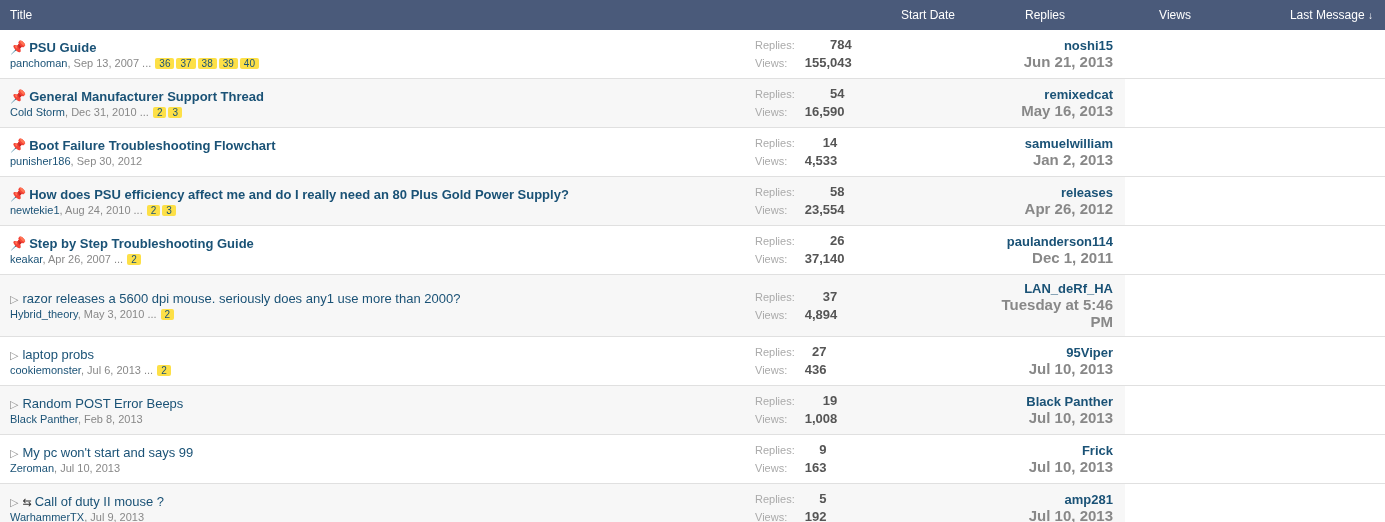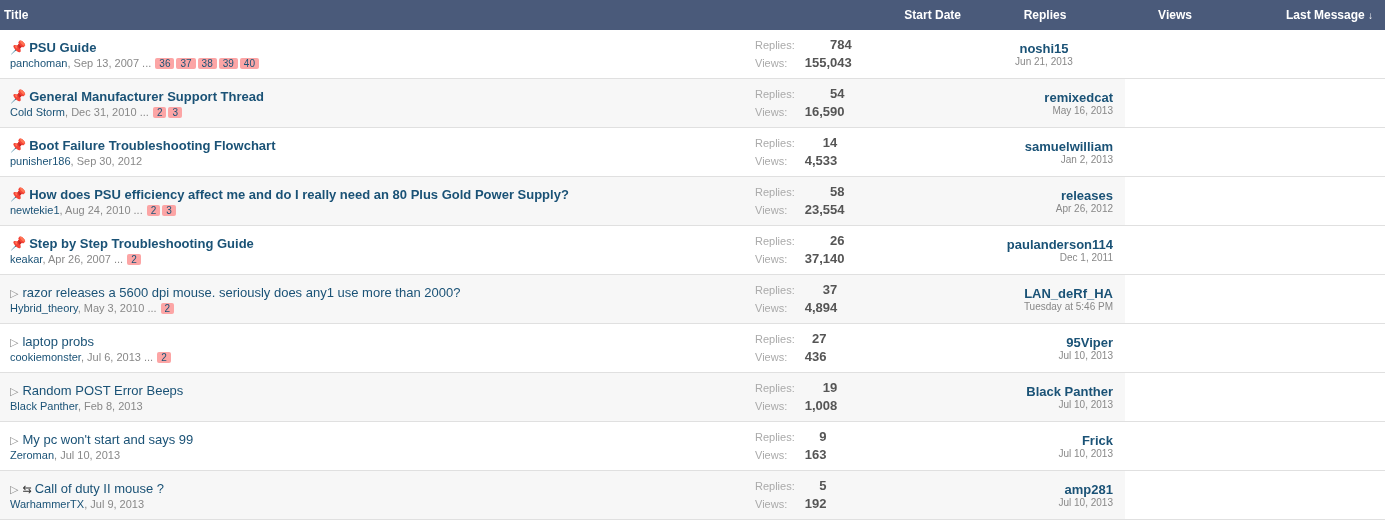--- a/index.html
+++ b/index.html
@@ -13,23 +13,23 @@
       width: 1385px;
       border-collapse: collapse;
       background: #fff;
     }
     .header-row {
       background: #4a5a7a;
       color: #fff;
       height: 30px;
     }
     .header-row th {
-      padding: 0 4px;
+      padding: 0 10px;
       font-size: 12px;
-      font-weight: bold;
+      font-weight: normal;
       text-align: left;
     }
     .header-row th.title-col { width: 560px; }
     .header-row th.start-col { width: 120px; text-align: right; }
     .header-row th.replies-col { width: 100px; text-align: center; }
     .header-row th.views-col { width: 100px; text-align: center; }
     .header-row th.lastmsg-col { width: 160px; text-align: right; padding-right: 12px; }
 
     .thread-row {
       border-bottom: 1px solid #e0e0e0;
@@ -85,21 +85,21 @@
       color: #888;
       margin-top: 2px;
     }
     .thread-meta a {
       color: #1a5276;
       text-decoration: none;
     }
 
     .page-badge {
       display: inline-block;
-      background: #fca5a5;
+      background: #fde047;
       color: #1a5276;
       font-size: 10px;
       padding: 0 4px;
       margin: 0 1px;
       border-radius: 2px;
       text-decoration: none;
     }
 
     .stats-wrapper {
       display: flex;
@@ -123,23 +123,24 @@
       font-size: 13px;
       font-weight: bold;
       color: #1a5276;
       text-decoration: none;
     }
     .last-user.bold-blue {
       color: #1a5276;
       font-weight: bold;
     }
     .last-date {
-      font-size: 10px;
+      font-size: 15px;
       color: #888;
       display: block;
+      font-weight: bold;
     }
 
     .header-lastmsg-arrow {
       font-size: 10px;
     }
   </style>
 </head>
 <body>
 
 <table class="forum-table">
@@ -169,21 +170,21 @@
         <td class="thread-cell" style="width: 220px;">
     <div class="stats-wrapper">
       <div class="stats-labels">
         Replies:<br>Views:
       </div>
       <div class="stats-values" style="margin-left:6px;">
         784<br>155,043
       </div>
     </div>
   </td>
-        <td class="thread-cell lastmsg-cell" style="text-align: center; width: 160px;">
+        <td class="thread-cell lastmsg-cell" style="text-align: right; width: 160px;">
     <a href="#" class="last-user">noshi15</a>
     <span class="last-date">Jun 21, 2013</span>
   </td>
       </tr>
       <tr class="thread-row">
         <td class="thread-cell title-cell" colspan="3">
     <div>
       <span class="sticky-icon">📌</span><a href="#" class="thread-title sticky">General Manufacturer Support Thread</a>
     </div>
     <div class="thread-meta">

